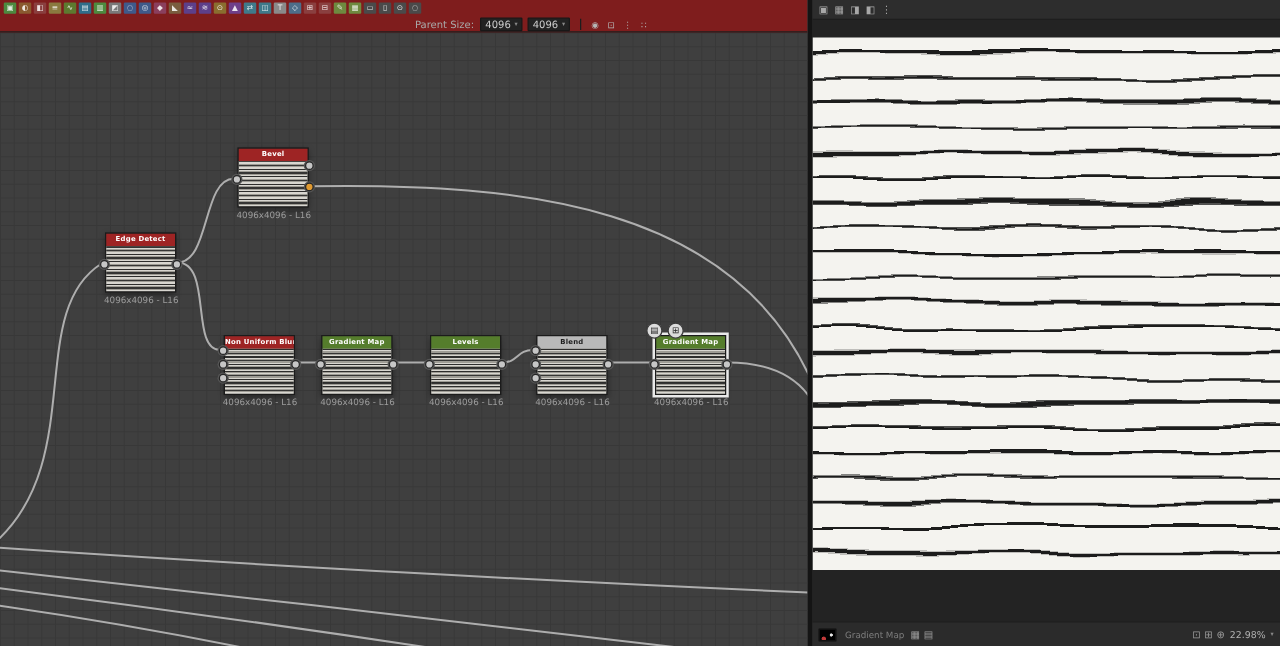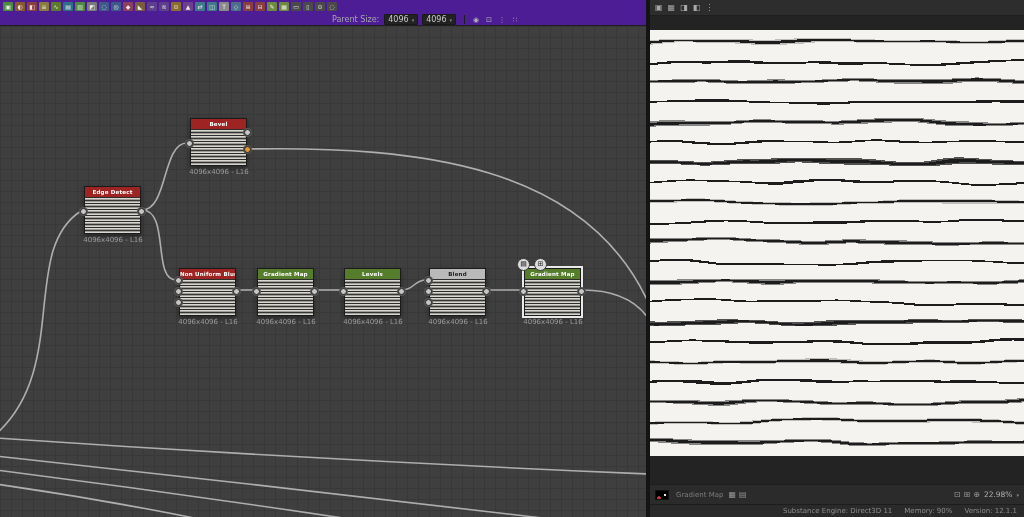--- a/index.html
+++ b/index.html
@@ -7,21 +7,21 @@
     font-family:"DejaVu Sans", sans-serif;}
   #app{position:relative;width:1024px;height:517px;display:flex;}
 
   
   #graph-panel{position:relative;width:646px;height:517px;background:#3f3f3f;overflow:hidden;flex:0 0 auto;}
   #graph-canvas{position:absolute;top:26px;left:0;right:0;bottom:0;
     background-color:#3f3f3f;
     background-image:linear-gradient(#383838 1px, transparent 1px),
                      linear-gradient(90deg,#383838 1px, transparent 1px);
     background-size:11px 11px;}
-  #graph-toolbar{position:absolute;top:0;left:0;right:0;height:26px;background:#4c1d95;
+  #graph-toolbar{position:absolute;top:0;left:0;right:0;height:26px;background:#7f1d1d;
     border-bottom:1px solid #1f1f1f;z-index:5;}
   .tb-row{display:flex;align-items:center;height:13px;padding:0 3px;gap:2px;}
   .tbi{width:10px;height:9px;border-radius:1px;font-size:6px;line-height:9px;text-align:center;
     color:rgba(255,255,255,.85);flex:0 0 auto;cursor:pointer;}
   #tb-row2{padding-left:332px;}
   .tb-label{font-size:8px;color:#a8a8a8;margin-right:3px;white-space:nowrap;}
   .tb-select{display:flex;align-items:center;background:#222;border:1px solid #181818;height:11px;
     padding:0 3px;font-size:8px;color:#ccc;gap:3px;margin-right:2px;border-radius:1px;}
   .tb-select .caret{font-size:5px;color:#888;}
   .tb-sep{width:1px;height:9px;background:#1d1d1d;margin:0 4px;flex:0 0 auto;}
@@ -279,20 +279,15 @@
 
         <span class="vbi">⊡</span>
             <span class="vbi">⊞</span>
             <span class="vbi">⊕</span>
           </div>
         <span id="zoom-value">22.98%</span>
         <span id="zoom-caret">▾</span>
       </div>
     </div>
 
-    <div id="status-bar">
-      <span class="status-item">Substance Engine: Direct3D 11</span>
-      <span class="status-item">Memory: 90%</span>
-      <span class="status-item">Version: 12.1.1</span>
-    </div>
 
   </div>
 </div>
 
 </body></html>

